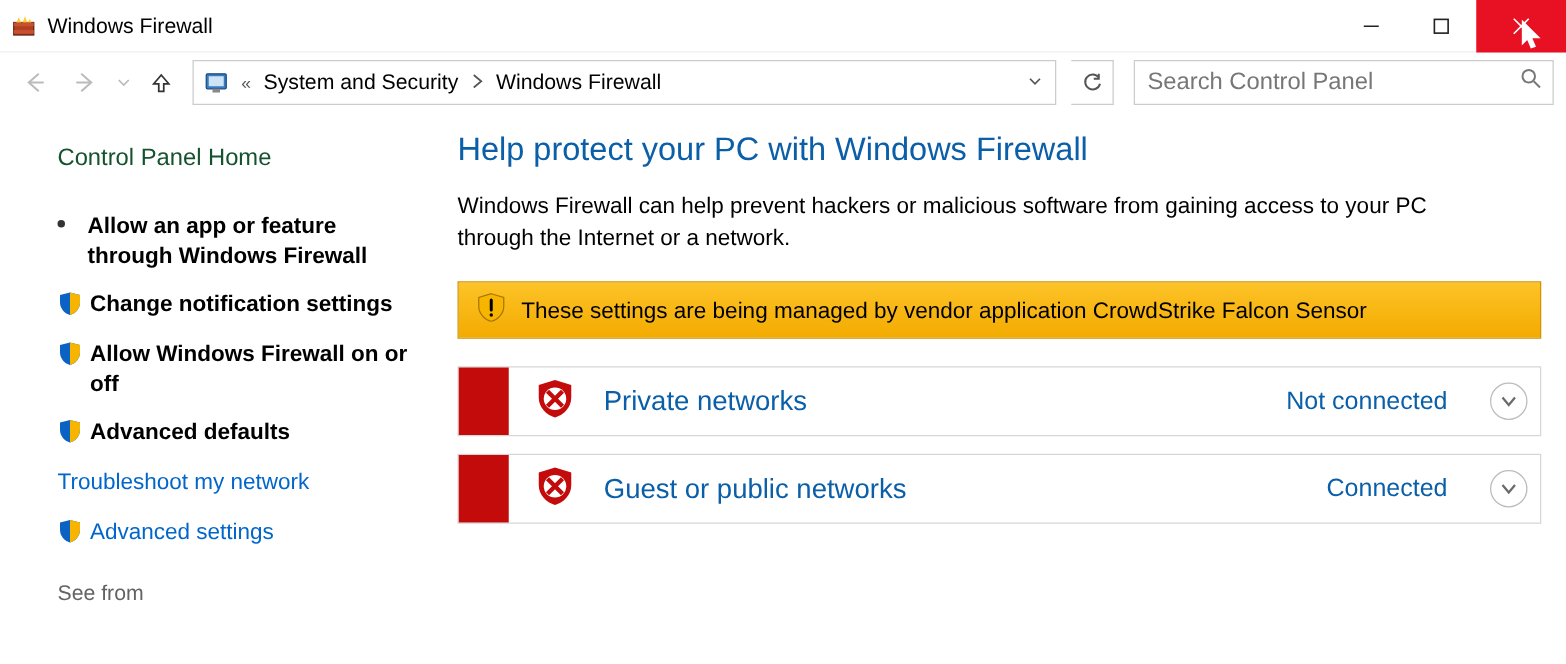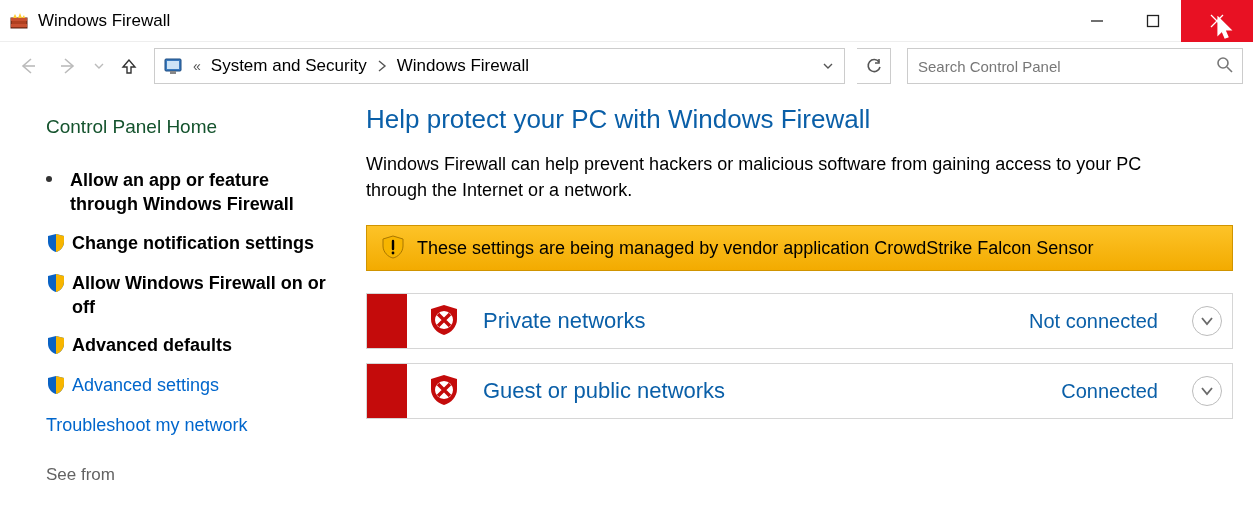--- a/index.html
+++ b/index.html
@@ -19,21 +19,21 @@
   .nav-arrow { width:36px; height:36px; display:flex; align-items:center; justify-content:center; color:#bbb;}
   .nav-up { width:34px; height:36px; display:flex; align-items:center; justify-content:center; color:#555;}
   .addr-wrap { flex:1; height:36px; border:1px solid #ccc; display:flex; align-items:center; padding:0 4px; margin: 0 8px 0 4px;}
   .addr-icon { width:20px; height:20px; margin:0 4px;}
   .addr-chevrons { color:#555; margin:0 6px; font-size:14px;}
   .addr-seg { color:#000; font-size:17px; padding:0 4px;}
   .addr-sep { color:#555; margin:0 6px;}
   .addr-space { flex:1;}
   .addr-drop { width:24px; color:#555; text-align:center;}
   .refresh { width:34px; height:36px; border:1px solid #ccc; border-left:none; display:flex; align-items:center; justify-content:center; color:#555;}
-  .searchbox { width:336px; height:36px; border:1px solid #ccc; display:flex; align-items:center; padding:0 8px 0 10px; font-size:15px;}
+  .searchbox { width:336px; height:36px; border:1px solid #ccc; display:flex; align-items:center; padding:0 8px 0 10px; font-size:19px;}
   .search-ph { color:#777; flex:1;}
   .search-ic { color:#777;}
   
   .body { display:flex; height: calc(531px - 42px - 48px); }
   .sidebar { width: 350px; padding: 26px 18px 10px 46px; }
   .side-home { color:#14532d; font-size:19px; margin-bottom: 30px; display:block;}
   .side-item { display:flex; align-items:flex-start; margin-bottom: 14px; min-height:26px;}
   .side-bullet { width:24px; flex-shrink:0; position:relative; top:8px;}
   .side-bullet .dot{ width:6px; height:6px; background:#333; border-radius:50%; display:block;}
   .shield-sm { width:20px; height:20px; flex-shrink:0; margin-right:6px; position:relative; top:2px;}
@@ -176,30 +176,30 @@
           </svg></span>
       <span class="side-link bold">Allow Windows Firewall on or off</span>
     </div>
     <div class="side-item">
       <span class="shield-sm"><svg width="20" height="20" viewBox="0 0 20 20">
             <path d="M10 1 L18 3 V9 C18 14 14 18 10 19 C6 18 2 14 2 9 V3 Z" fill="#0a62c4"></path>
             <path d="M10 1 L18 3 V9 C18 14 14 18 10 19 V1 Z" fill="#f7b500"></path>
           </svg></span>
       <span class="side-link bold">Advanced defaults</span>
     </div>
-    <div class="side-item">
-      <span class="shield-sm"><svg width="20" height="20" viewBox="0 0 20 20">
-            <path d="M10 1 L18 3 V9 C18 14 14 18 10 19 C6 18 2 14 2 9 V3 Z" fill="#0a62c4"></path>
-            <path d="M10 1 L18 3 V9 C18 14 14 18 10 19 V1 Z" fill="#f7b500"></path>
-          </svg></span>
-      <span class="side-link">Advanced settings</span>
-    </div>
     <div class="side-item side-plain" style="margin-left:0px; margin-top:6px;">
       <span style="width:0px;"></span>
       <span class="side-link">Troubleshoot my network</span>
+    </div>
+    <div class="side-item">
+      <span class="shield-sm"><svg width="20" height="20" viewBox="0 0 20 20">
+            <path d="M10 1 L18 3 V9 C18 14 14 18 10 19 C6 18 2 14 2 9 V3 Z" fill="#0a62c4"></path>
+            <path d="M10 1 L18 3 V9 C18 14 14 18 10 19 V1 Z" fill="#f7b500"></path>
+          </svg></span>
+      <span class="side-link">Advanced settings</span>
     </div>
 
     <div class="see-also">See from</div>
   </div>
 
   <div class="main">
     <h1>Help protect your PC with Windows Firewall</h1>
     <p class="desc">Windows Firewall can help prevent hackers or malicious software from gaining access to your PC through the Internet or a network.</p>
 
     <div class="banner">

